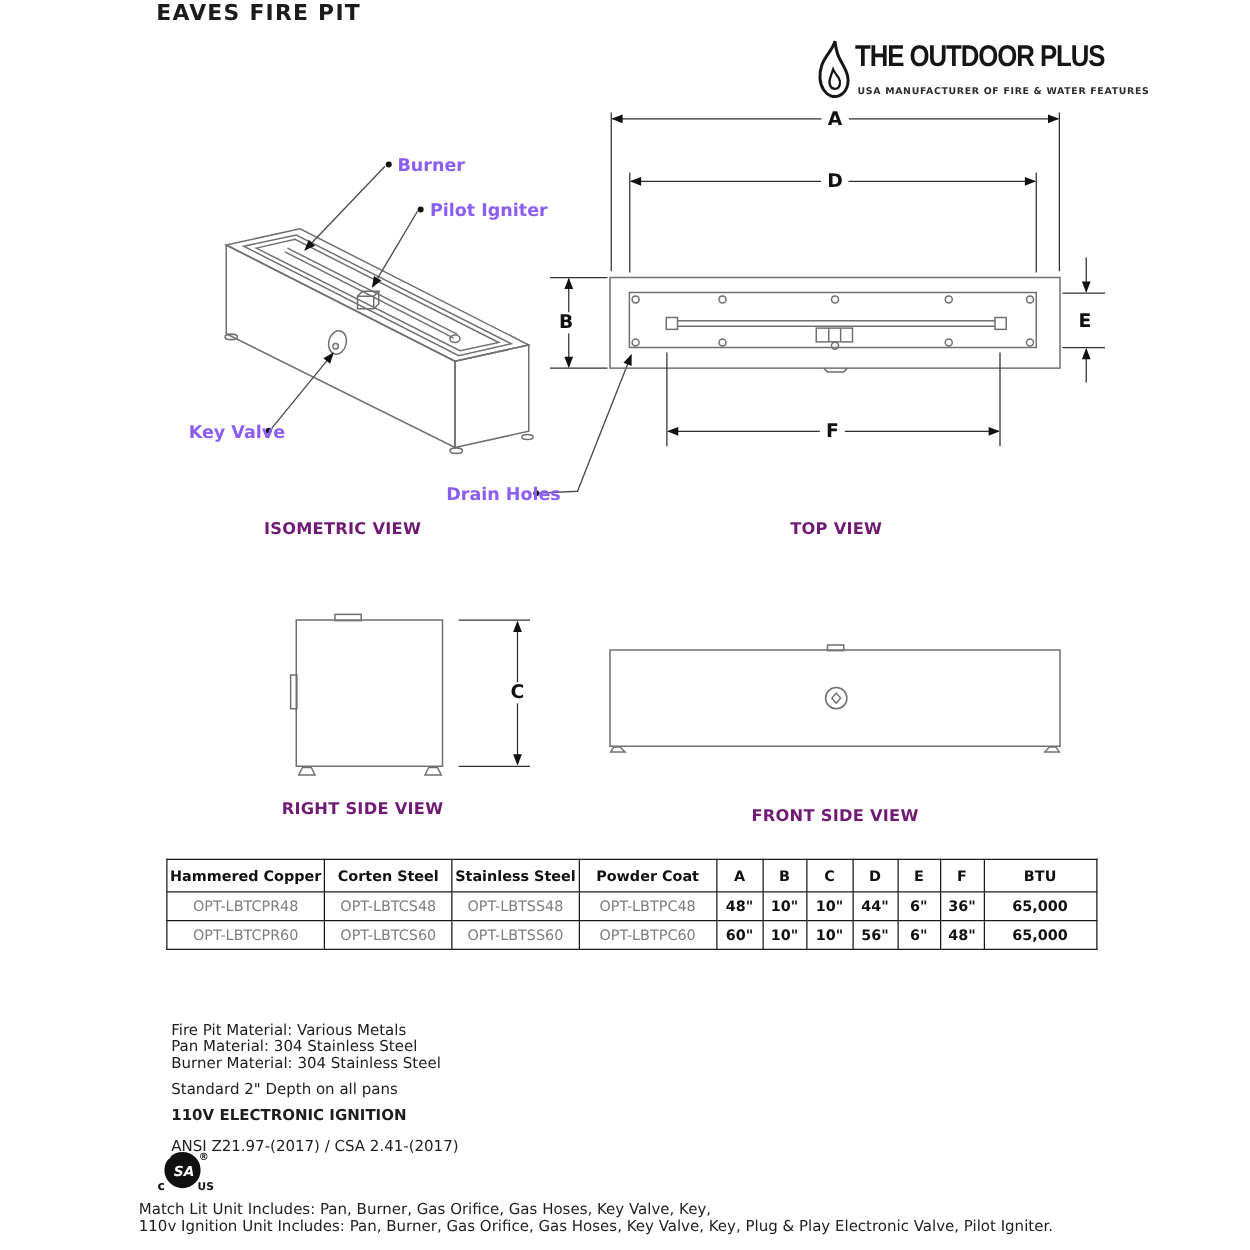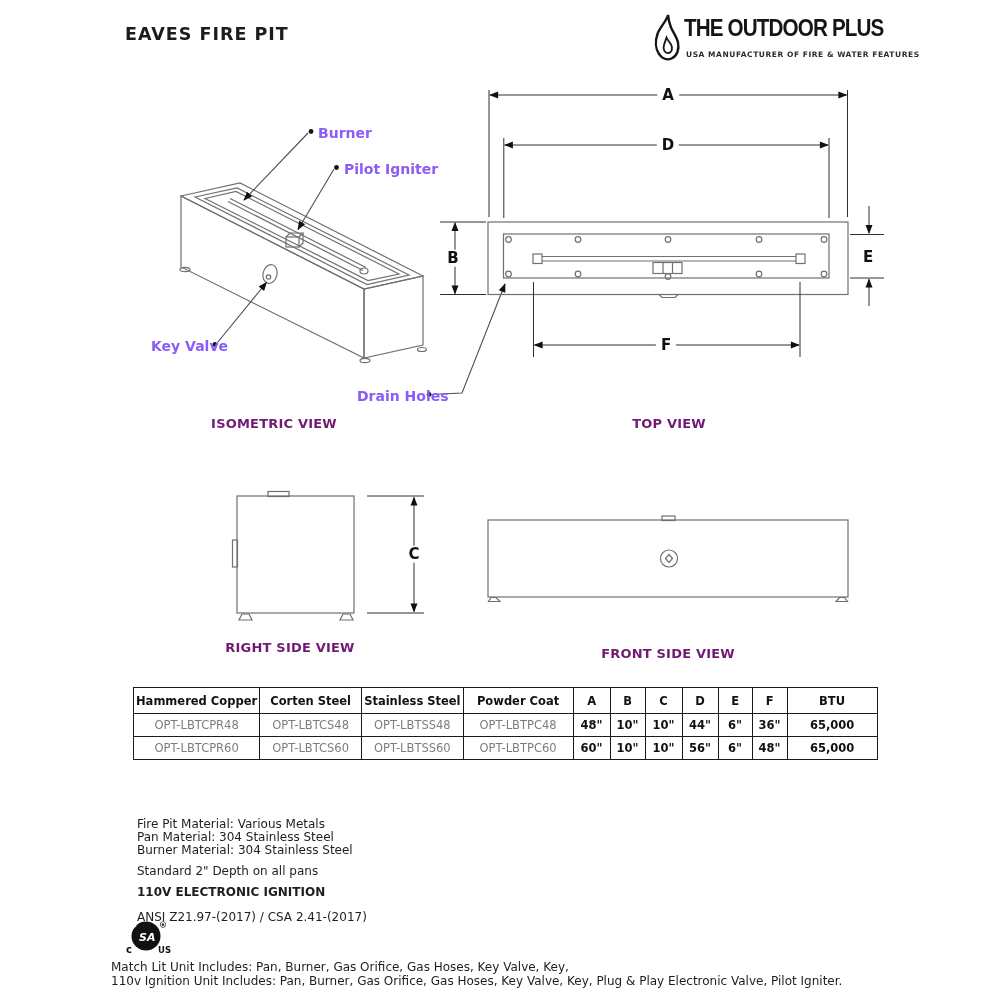--- a/index.html
+++ b/index.html
@@ -2,22 +2,22 @@
 <html><head>
 <meta charset="utf-8">
 <style>
   html,body { margin:0; padding:0; }
   body {
     width:1000px; height:1000px; position:relative; overflow:hidden;
     background:#ffffff; color:#1c1c1c;
     font-family:"DejaVu Sans","Liberation Sans",sans-serif;
   }
   svg.art { position:absolute; left:0; top:0; }
-  .page-title { position:absolute; left:125px; top:24px; font-size:17.5px; font-weight:bold; letter-spacing:1px; white-space:nowrap; }
-  #logo { position:absolute; left:652px; top:13px; width:230px; height:52px; }
+  .page-title { position:absolute; left:125px; top:1px; font-size:17.5px; font-weight:bold; letter-spacing:1px; white-space:nowrap; }
+  #logo { position:absolute; left:652px; top:31px; width:230px; height:52px; }
   .logo-name { position:absolute; left:32px; top:1px; font-family:"Liberation Sans",sans-serif; font-weight:bold; font-size:24px; letter-spacing:-1px; transform:scaleX(0.86); transform-origin:left top; white-space:nowrap; color:#151515; }
   .logo-tag  { position:absolute; left:34px; top:37px; font-size:7.5px; font-weight:bold; letter-spacing:0.55px; color:#2b2b2b; white-space:nowrap; }
   .lbl { position:absolute; font-weight:bold; font-size:14px; color:#8b5cf6; white-space:nowrap; }
   .dimlbl { position:absolute; font-weight:bold; font-size:15px; color:#111; transform:translate(-50%,-50%); background:#fff; padding:0 5px; line-height:1.1; }
   .caption { position:absolute; font-weight:bold; font-size:13px; transform:translateX(-50%); white-space:nowrap; letter-spacing:0.2px; color:#701a75; }
   .note { position:absolute; font-size:12px; white-space:nowrap; color:#1e1e1e; }
   .note.b { font-weight:bold;text-align:center; }
   table.spec { position:absolute; left:133px; top:687px; border-collapse:collapse; table-layout:fixed; font-size:11.5px; background:#fff; }
   .spec th, .spec td { border:1px solid #1a1a1a; text-align:center; padding:0 2px; height:22px; overflow:hidden; white-space:nowrap; }
   .spec th { height:25px; font-weight:bold; color:#111; }

